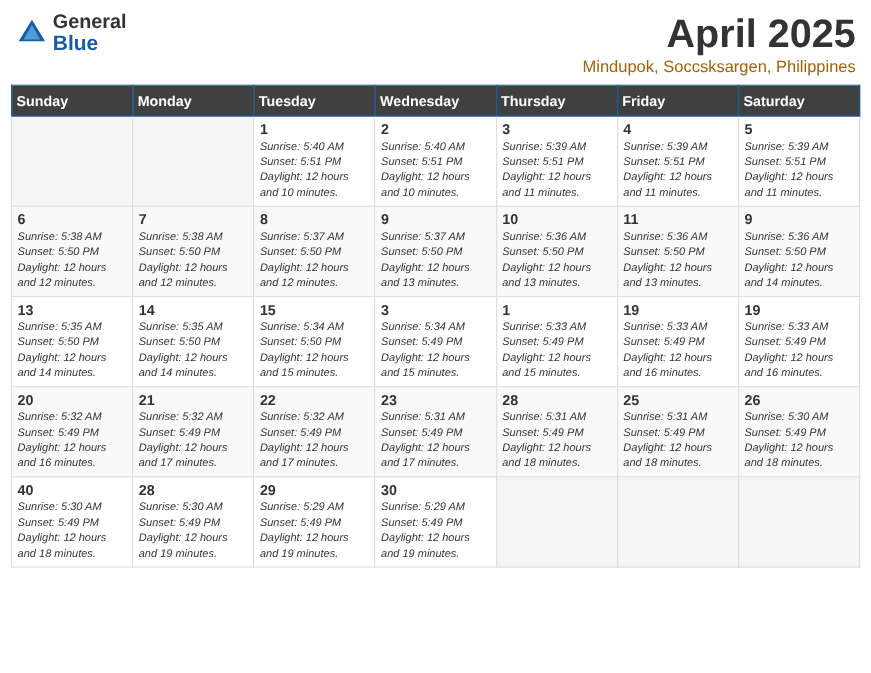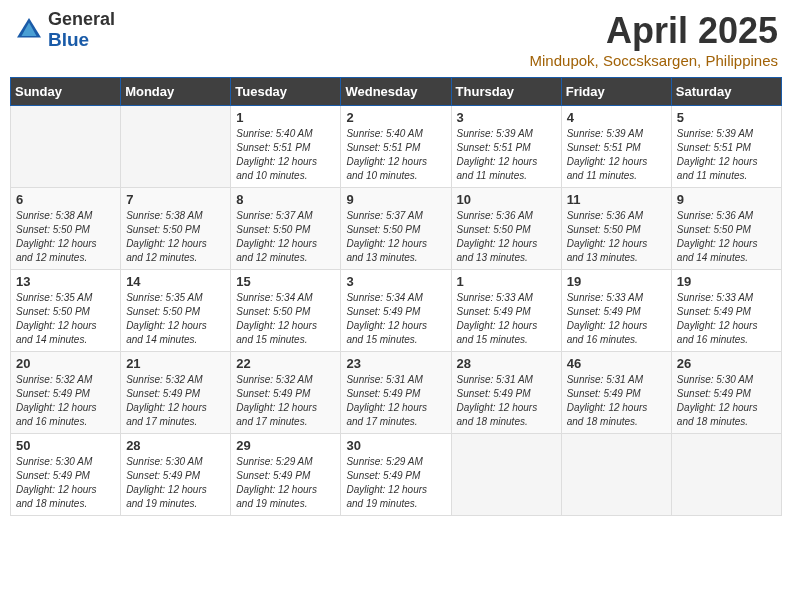--- a/index.html
+++ b/index.html
@@ -279,35 +279,35 @@
 Sunset: 5:49 PM
 Daylight: 12 hours and 17 minutes.</div>
         </td>
         <td>
           <span class="day-number">28</span>
           <div class="day-info" style="white-space: pre-line;">Sunrise: 5:31 AM
 Sunset: 5:49 PM
 Daylight: 12 hours and 18 minutes.</div>
         </td>
         <td>
-          <span class="day-number">46</span>
+          <span class="day-number">25</span>
           <div class="day-info" style="white-space: pre-line;">Sunrise: 5:31 AM
 Sunset: 5:49 PM
 Daylight: 12 hours and 18 minutes.</div>
         </td>
         <td>
           <span class="day-number">26</span>
           <div class="day-info" style="white-space: pre-line;">Sunrise: 5:30 AM
 Sunset: 5:49 PM
 Daylight: 12 hours and 18 minutes.</div>
         </td>
       </tr>
       <tr class="week-row">
         <td>
-          <span class="day-number">50</span>
+          <span class="day-number">40</span>
           <div class="day-info" style="white-space: pre-line;">Sunrise: 5:30 AM
 Sunset: 5:49 PM
 Daylight: 12 hours and 18 minutes.</div>
         </td>
         <td>
           <span class="day-number">28</span>
           <div class="day-info" style="white-space: pre-line;">Sunrise: 5:30 AM
 Sunset: 5:49 PM
 Daylight: 12 hours and 19 minutes.</div>
         </td>

